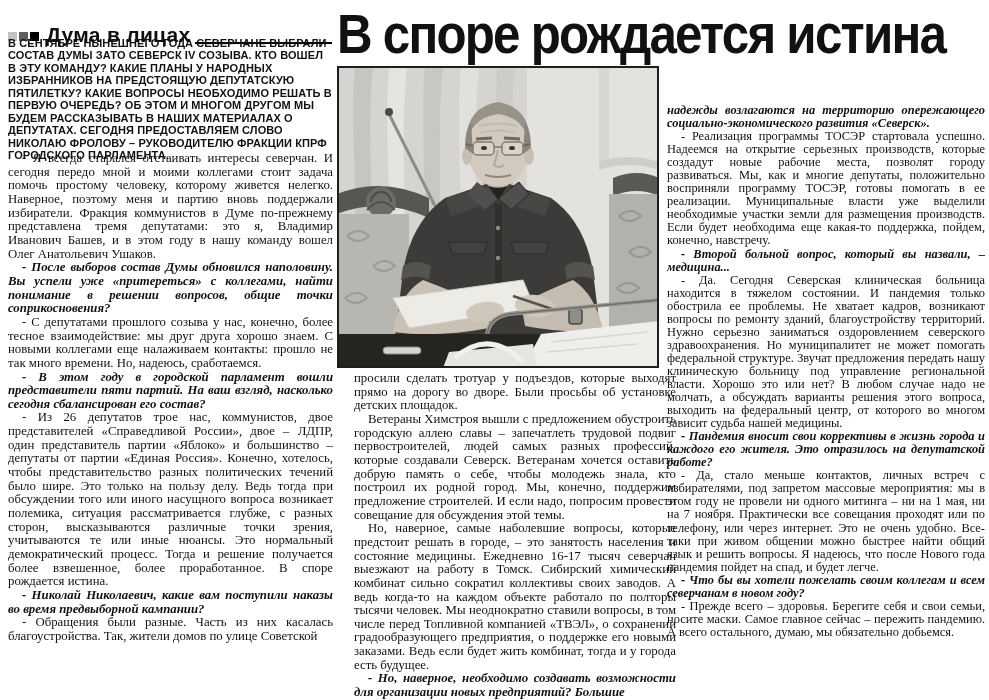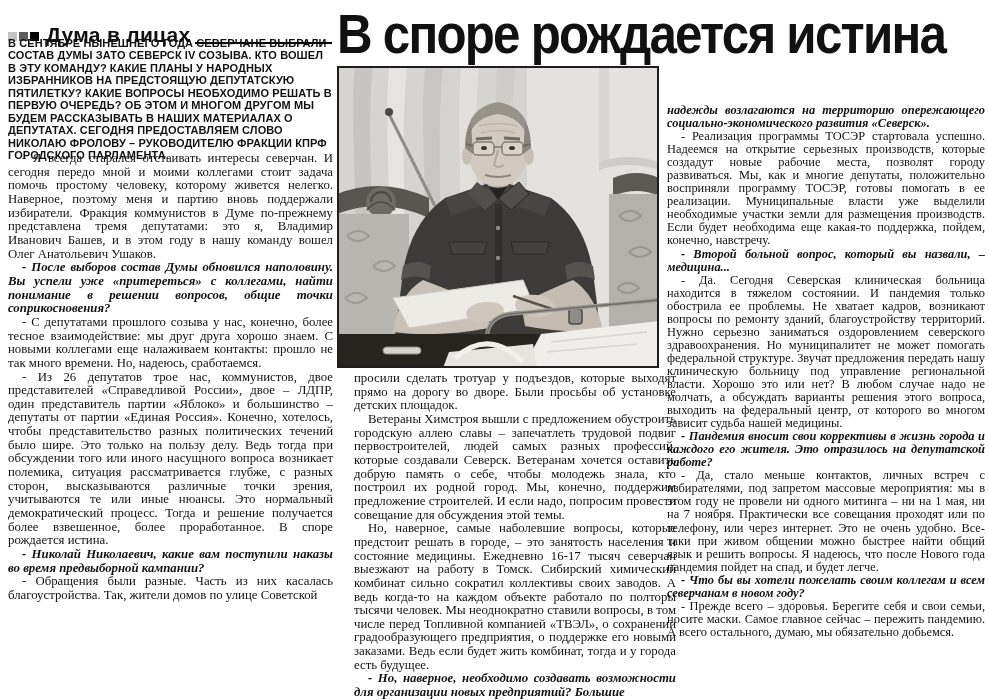--- a/index.html
+++ b/index.html
@@ -171,20 +171,21 @@
 
     <rect x="1" y="1" width="320" height="300" fill="none" stroke="#1e1e1e" stroke-width="2"></rect>
   </svg>
 </div>
 
 <div class="col" id="col-left">
   <div class="paras-wrap">
       <p class="para a">- Я всегда старался отстаивать интересы северчан. И сегодня передо мной и моими коллегами стоит задача помочь простому человеку, которому живется нелегко. Наверное, поэтому меня и партию вновь поддержали избиратели. Фракция коммунистов в Думе по-прежнему представлена тремя депутатами: это я, Владимир Иванович Башев, и в этом году в нашу команду вошел Олег Анатольевич Ушаков.</p>
       <p class="para q">- После выборов состав Думы обновился наполовину. Вы успели уже «притереться» с коллегами, найти понимание в решении вопросов, общие точки соприкосновения?</p>
       <p class="para a">- С депутатами прошлого созыва у нас, конечно, более тесное взаимодействие: мы друг друга хорошо знаем. С новыми коллегами еще налаживаем контакты: прошло не так много времени. Но, надеюсь, сработаемся.</p>
+      <p class="para q">- В этом году в городской парламент вошли  представители пяти партий. На ваш взгляд, насколько сегодня сбалансирован его состав?</p>
       <p class="para a">- Из 26 депутатов трое нас, коммунистов, двое представителей «Справедливой России», двое – ЛДПР, один представитель партии «Яблоко» и большинство – депутаты от партии «Единая Россия». Конечно, хотелось, чтобы представительство разных политических течений было шире. Это только на пользу делу. Ведь тогда при обсуждении того или иного насущного вопроса возникает полемика, ситуация рассматривается глубже, с разных сторон, высказываются различные точки зрения, учитываются те или иные нюансы. Это нормальный демократический процесс. Тогда и решение получается более взвешенное, более проработанное. В споре рождается истина.</p>
       <p class="para q">- Николай Николаевич, какие вам поступили наказы во время предвыборной кампании?</p>
       <p class="para a">- Обращения были разные. Часть из них касалась благоустройства. Так, жители домов по улице Советской</p>
     </div>
 </div>
 
 <div class="col" id="col-mid">
   <div class="paras-wrap">
       <p class="para ac">просили сделать тротуар у подъездов, которые выходят прямо на дорогу во дворе. Были просьбы об установке детских площадок.</p>
       <p class="para a">Ветераны Химстроя вышли с предложением обустроить городскую аллею славы – запечатлеть трудовой подвиг первостроителей, людей самых разных профессий, которые создавали Северск. Ветеранам хочется оставить добрую память о себе, чтобы молодежь знала, кто построил их родной город. Мы, конечно, поддержим предложение строителей. И если надо, попросим провести совещание для обсуждения этой темы.</p>

